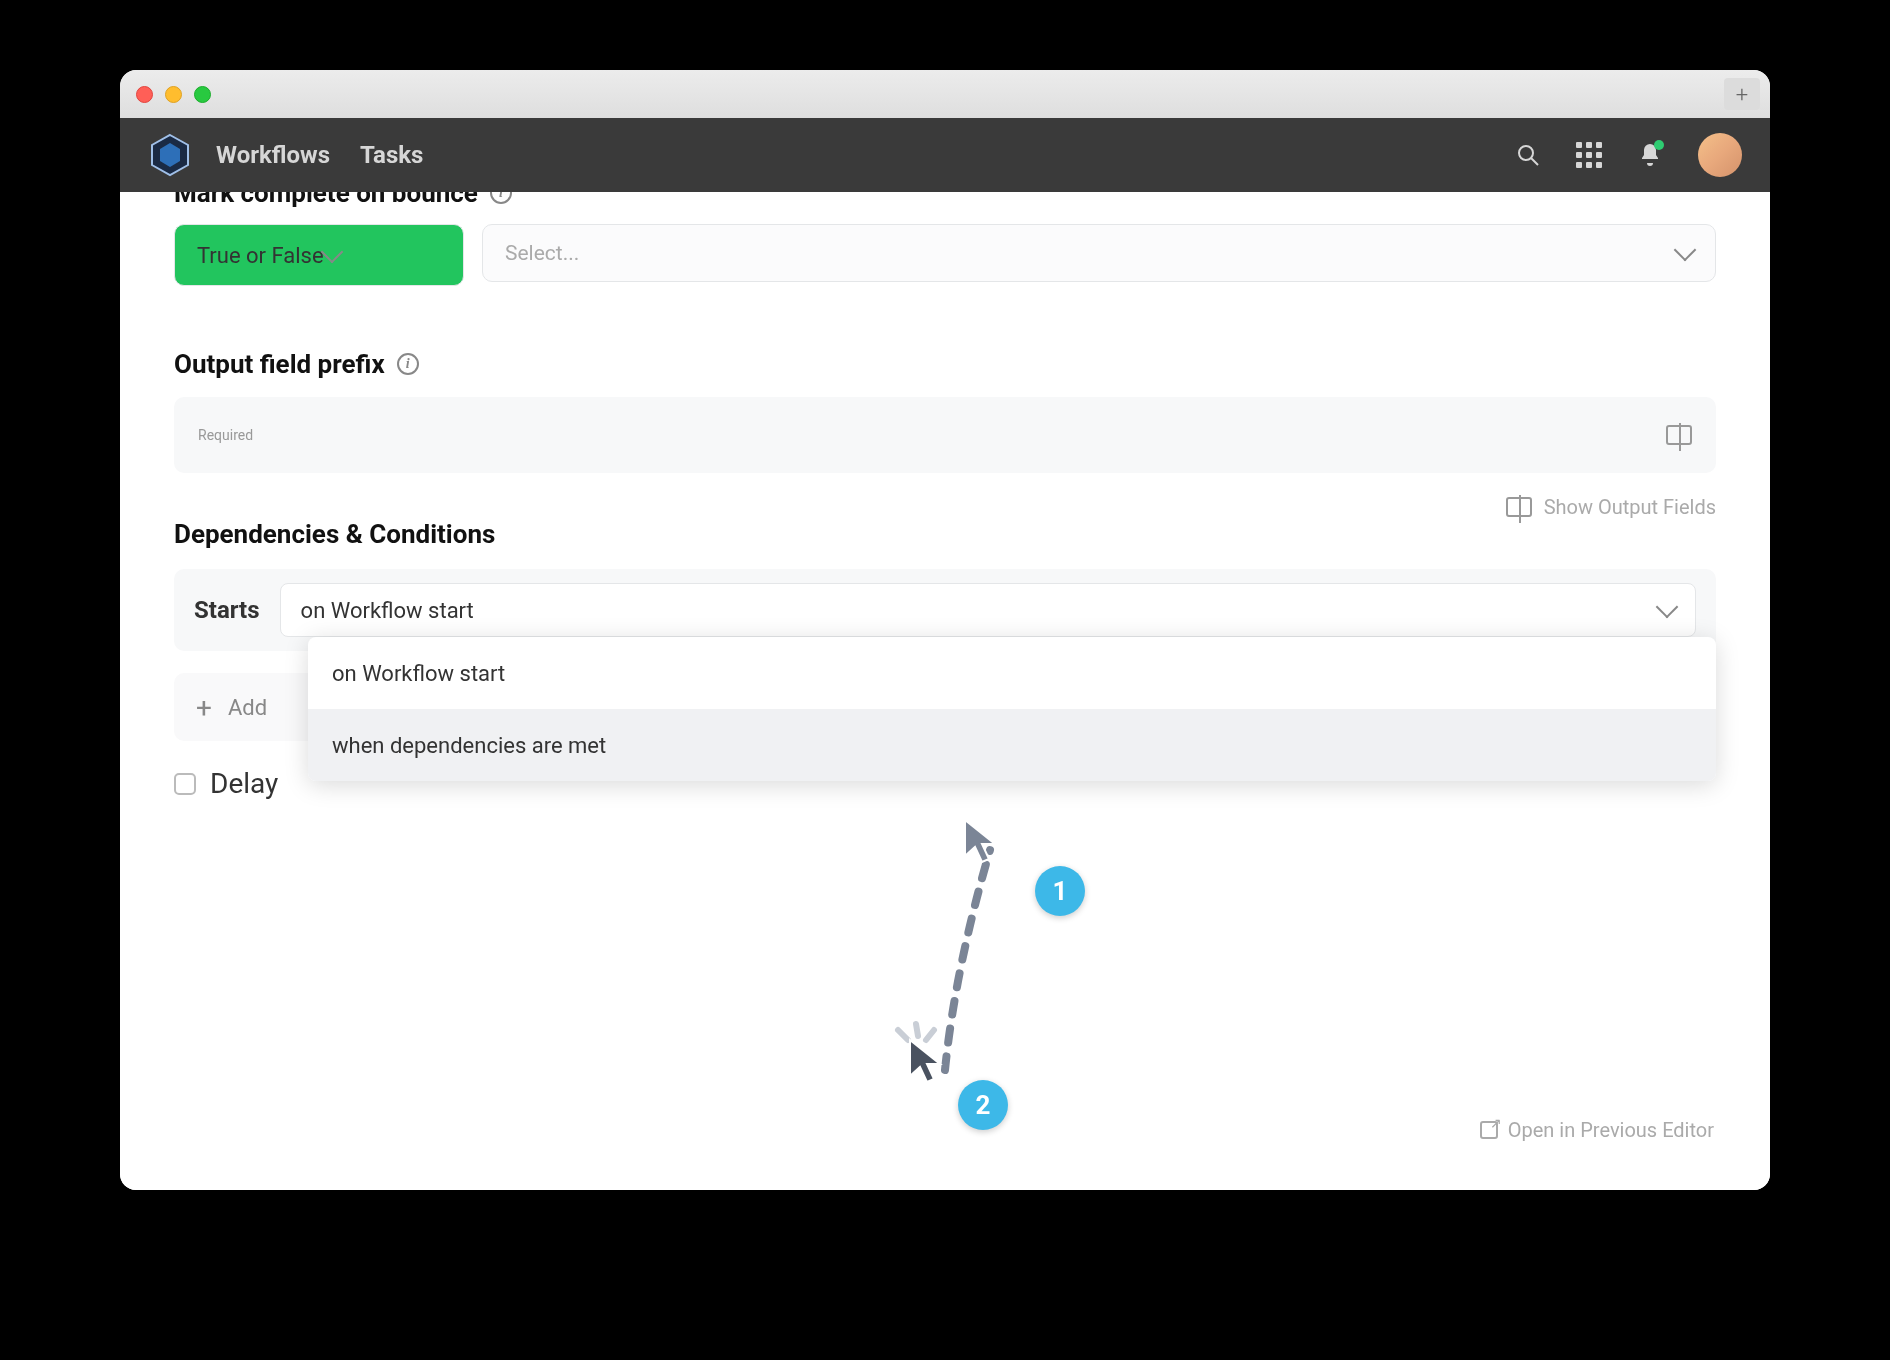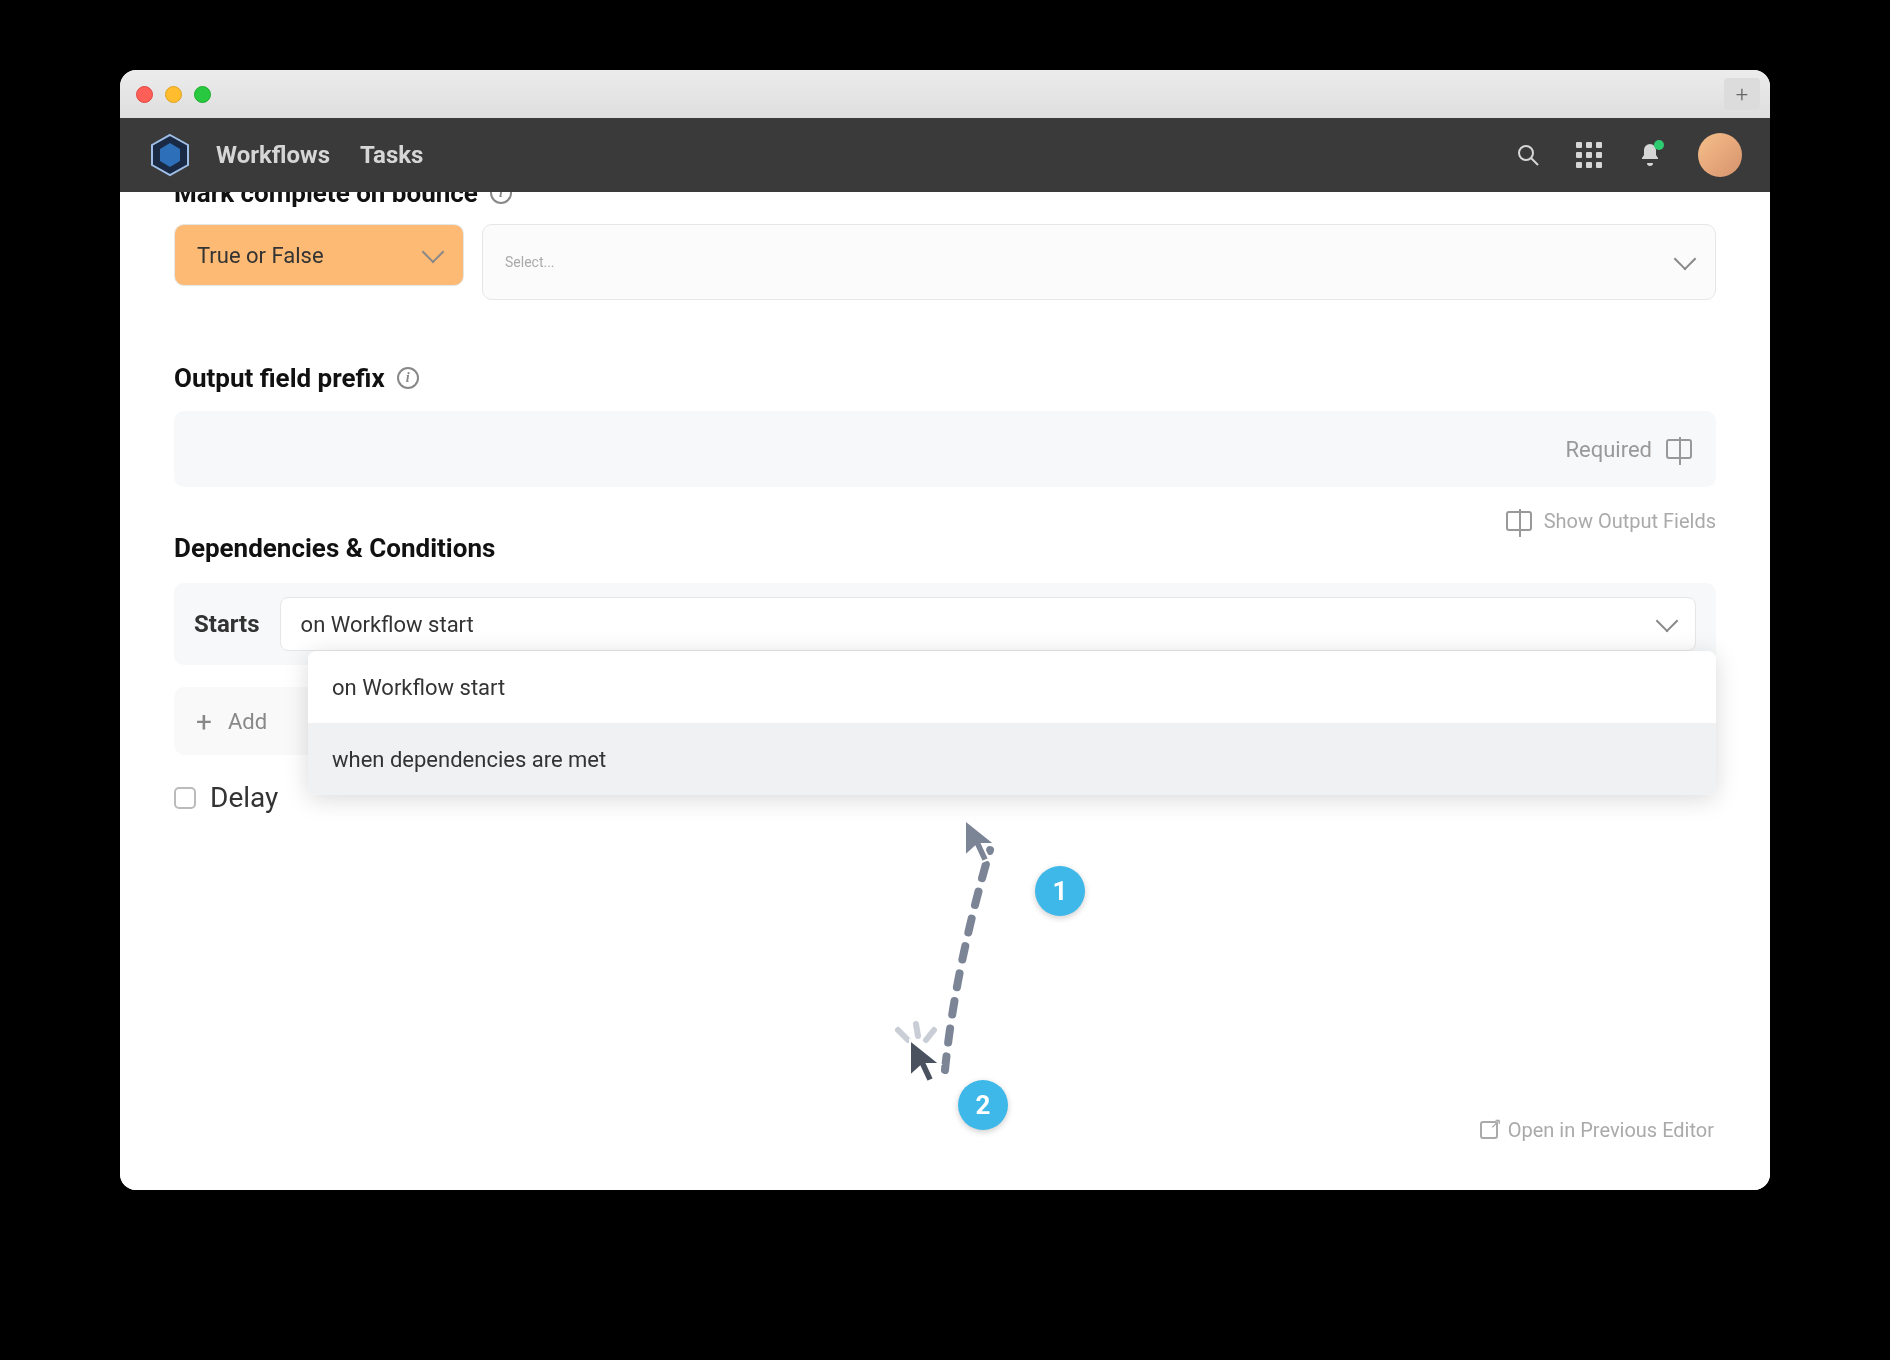--- a/index.html
+++ b/index.html
@@ -21,24 +21,24 @@
 .grid-dots { display: grid; grid-template-columns: repeat(3, 6px); grid-template-rows: repeat(3, 6px); gap: 4px; }
 .grid-dots span { width: 6px; height: 6px; background: #d6d6d6; border-radius: 1px; }
 .bell-dot { position: absolute; top: -2px; right: -2px; width: 10px; height: 10px; background: #2ecc71; border-radius: 50%; }
 .avatar { width: 44px; height: 44px; border-radius: 50%; background: linear-gradient(135deg,#f4c089,#e8a87c 50%,#d4936b); overflow: hidden; }
 .content { background: #fff; padding: 0 30px 30px; height: calc(100% - 122px); overflow: hidden; }
 .card { background: #fff; border-radius: 12px; padding: 0 24px 24px; }
 .section-head { font-size: 26px; font-weight: 700; color: #111; display: flex; align-items: center; gap: 12px; margin-top: 0; }
 .section-head.cut { margin-top: -14px; }
 .info-icon { width: 22px; height: 22px; border: 2px solid #888; border-radius: 50%; display: inline-flex; align-items: center; justify-content: center; color: #888; font-size: 14px; font-weight: 600; font-style: italic; font-family: Georgia, serif; }
 .row { display: flex; gap: 18px; margin-top: 16px; }
-.select { flex: 0 0 290px; height: 62px; background: #fdba74; border: 1px solid #e4e6e8; border-radius: 10px; display: flex; align-items: center; padding: 0 22px; font-size: 22px; color: #333; justify-content: space-between; cursor: pointer; }
-.select-wide { flex: 1; height: 76px; background: #fbfbfc; border: 1px solid #e4e6e8; border-radius: 10px; display: flex; align-items: center; padding: 0 22px; font-size: 14px; color: #aaa; justify-content: space-between; cursor: pointer; }
+.select { flex: 0 0 290px; height: 62px; background: #22c55e; border: 1px solid #e4e6e8; border-radius: 10px; display: flex; align-items: center; padding: 0 22px; font-size: 22px; color: #333; justify-content: flex-start; cursor: pointer; }
+.select-wide { flex: 1; height: 58px; background: #fbfbfc; border: 1px solid #e4e6e8; border-radius: 10px; display: flex; align-items: center; padding: 0 22px; font-size: 21px; color: #aaa; justify-content: space-between; cursor: pointer; }
 .chev { width: 16px; height: 16px; border-right: 2px solid #888; border-bottom: 2px solid #888; transform: rotate(45deg); margin-top: -6px; }
-.output-box { margin-top: 18px; height: 76px; background: #f7f8f9; border-radius: 10px; display: flex; align-items: center; justify-content: flex-end; padding: 0 24px; gap: 14px; color: #999; font-size: 22px; }
+.output-box { margin-top: 18px; height: 76px; background: #f7f8f9; border-radius: 10px; display: flex; align-items: center; justify-content: space-between; padding: 0 24px; gap: 14px; color: #999; font-size: 14px; }
 .field-icon { width: 26px; height: 20px; border: 2px solid #999; border-radius: 3px; position: relative; }
 .field-icon::before, .field-icon::after { content: ""; position: absolute; background: #999; }
 .field-icon::before { left: 50%; top: -4px; width: 2px; height: 28px; }
 .field-icon::after { display: none; }
 .show-output { margin-top: 22px; display: flex; justify-content: flex-end; align-items: center; gap: 12px; color: #aaa; font-size: 20px; cursor: pointer; }
 .dep-head { font-size: 26px; font-weight: 700; color: #111; }
 .starts-row { margin-top: 20px; background: #f7f8f9; border-radius: 10px; display: flex; align-items: center; padding: 14px 20px; gap: 20px; position: relative; }
 .starts-label { font-size: 24px; font-weight: 700; color: #333; }
 .starts-select { flex: 1; height: 54px; background: #fff; border: 1px solid #e4e6e8; border-radius: 8px; display: flex; align-items: center; padding: 0 20px; font-size: 22px; color: #333; justify-content: space-between; cursor: pointer; }
 .dropdown { position: absolute; left: 134px; right: 0; top: 68px; background: #fff; border-radius: 8px; box-shadow: 0 4px 24px rgba(0,0,0,0.15); z-index: 10; overflow: hidden; }

